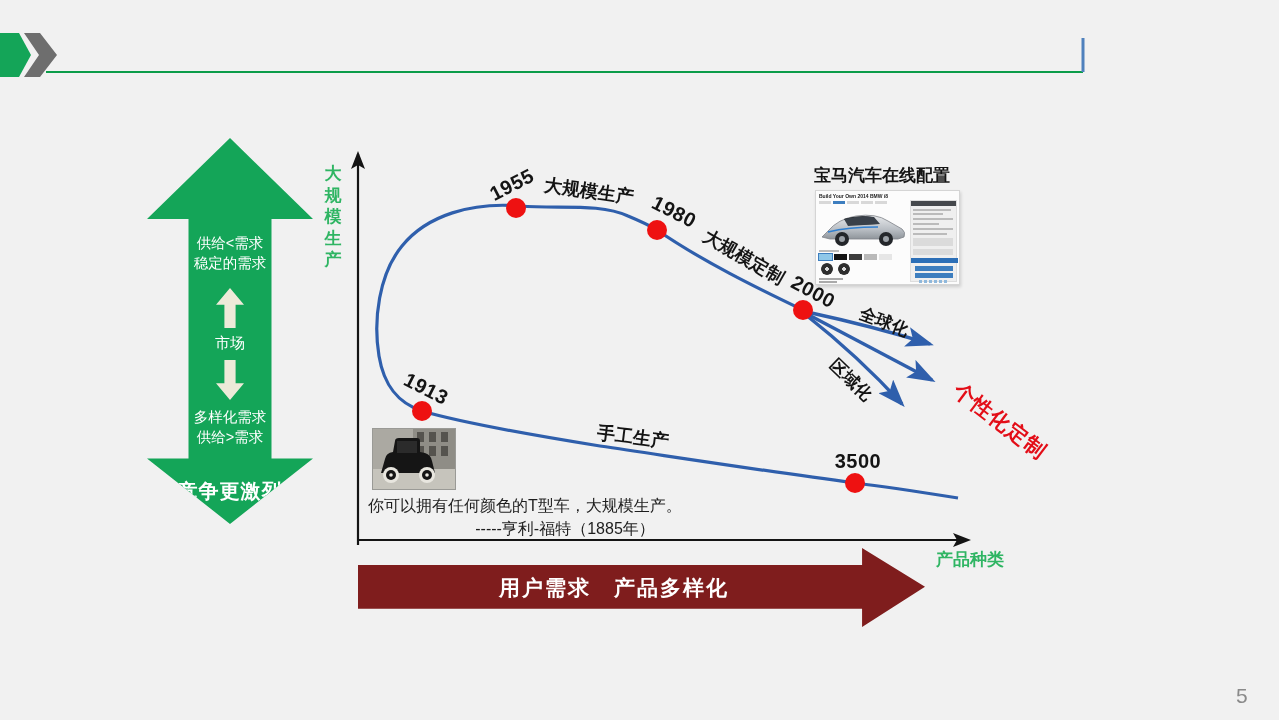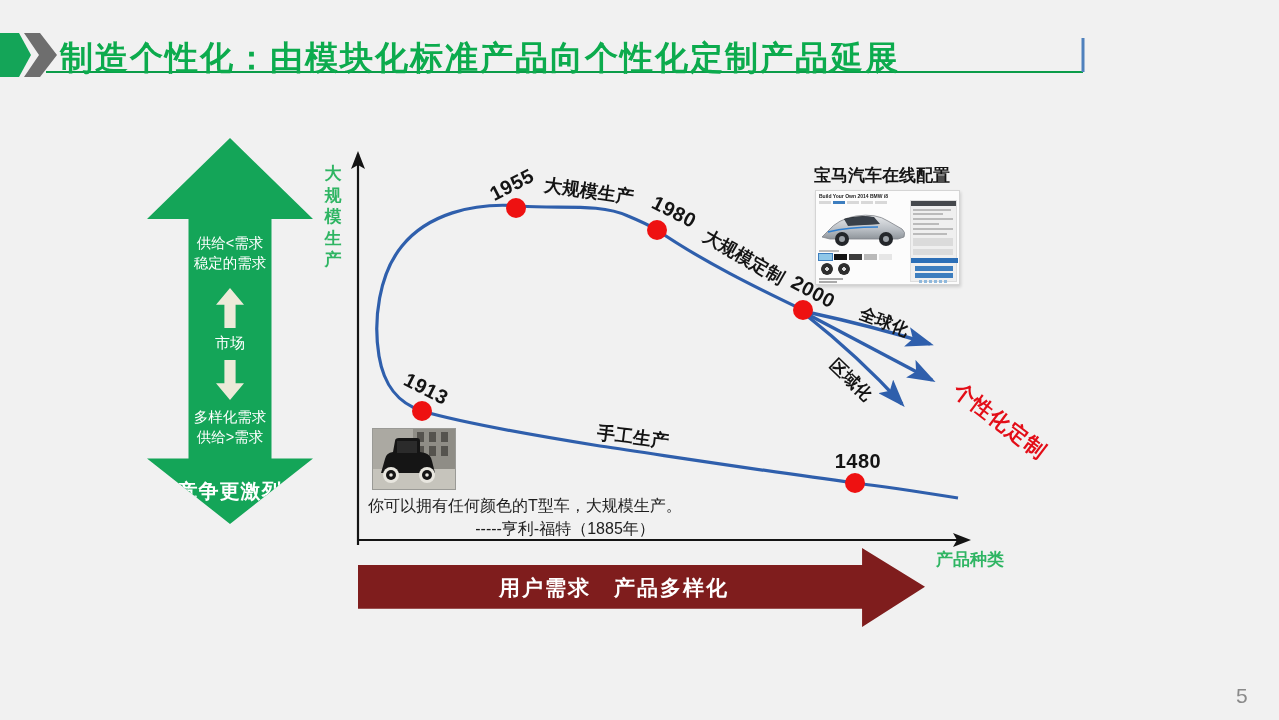--- a/index.html
+++ b/index.html
@@ -101,41 +101,40 @@
     <path d="M807,314 Q868,346 932,380" fill="none" stroke="#2F5FAC" stroke-width="3.4" marker-end="url(#mBlue)"></path>
     <path d="M806,315 Q858,356 902,404" fill="none" stroke="#2F5FAC" stroke-width="3.4" marker-end="url(#mBlue)"></path>
 
     <circle cx="422" cy="411" r="10" fill="#EE1111"></circle>
     <circle cx="516" cy="208" r="10" fill="#EE1111"></circle>
     <circle cx="657" cy="230" r="10" fill="#EE1111"></circle>
     <circle cx="803" cy="310" r="10" fill="#EE1111"></circle>
     <circle cx="855" cy="483" r="10" fill="#EE1111"></circle>
   </svg>
 
-  <div class="abs title-text">制造个性化：由模块化标准产品向个性化定制产品延展</div>
 
   <div class="abs vflow">
     <div class="t vt-sub" style="top:96px;">供给&lt;需求</div>
     <div class="t vt-sub" style="top:116px;">稳定的需求</div>
     <div class="mini-arrow up" style="top:150px;"></div>
     <div class="t" style="top:196px; font-size:15px;">市场</div>
     <div class="mini-arrow down" style="top:222px;"></div>
     <div class="t vt-sub" style="top:270px;">多样化需求</div>
     <div class="t vt-sub" style="top:290px;">供给&gt;需求</div>
     <div class="t vt-bot">竞争更激烈</div>
   </div>
 
   <div class="abs y-label">大规模生产</div>
   <div class="abs x-label">产品种类</div>
 
   <div class="abs lab year" style="left:426px; top:389px; transform:translate(-50%,-50%) rotate(27deg);">1913</div>
   <div class="abs lab year" style="left:512px; top:185px; transform:translate(-50%,-50%) rotate(-27deg);">1955</div>
   <div class="abs lab year" style="left:674px; top:212px; transform:translate(-50%,-50%) rotate(27deg);">1980</div>
   <div class="abs lab year" style="left:813px; top:292px; transform:translate(-50%,-50%) rotate(28deg);">2000</div>
-  <div class="abs lab year" style="left:858px; top:461px;">1480</div>
+  <div class="abs lab year" style="left:858px; top:461px;">3500</div>
 
   <div class="abs lab stage" style="left:589px; top:191px; transform:translate(-50%,-50%) rotate(8deg);">大规模生产</div>
   <div class="abs lab stage" style="left:744px; top:257px; transform:translate(-50%,-50%) rotate(30deg);">大规模定制</div>
   <div class="abs lab stage" style="left:633px; top:437px; transform:translate(-50%,-50%) rotate(7deg);">手工生产</div>
   <div class="abs lab branch" style="left:884px; top:322px; transform:translate(-50%,-50%) rotate(21deg);">全球化</div>
   <div class="abs lab branch" style="left:851px; top:380px; transform:translate(-50%,-50%) rotate(44deg);">区域化</div>
   <div class="abs lab hl" style="left:1000px; top:421px; transform:translate(-50%,-50%) rotate(37deg);">个性化定制</div>
 
   <div class="abs bmw-caption">宝马汽车在线配置</div>
   <div class="abs bmw-box">

